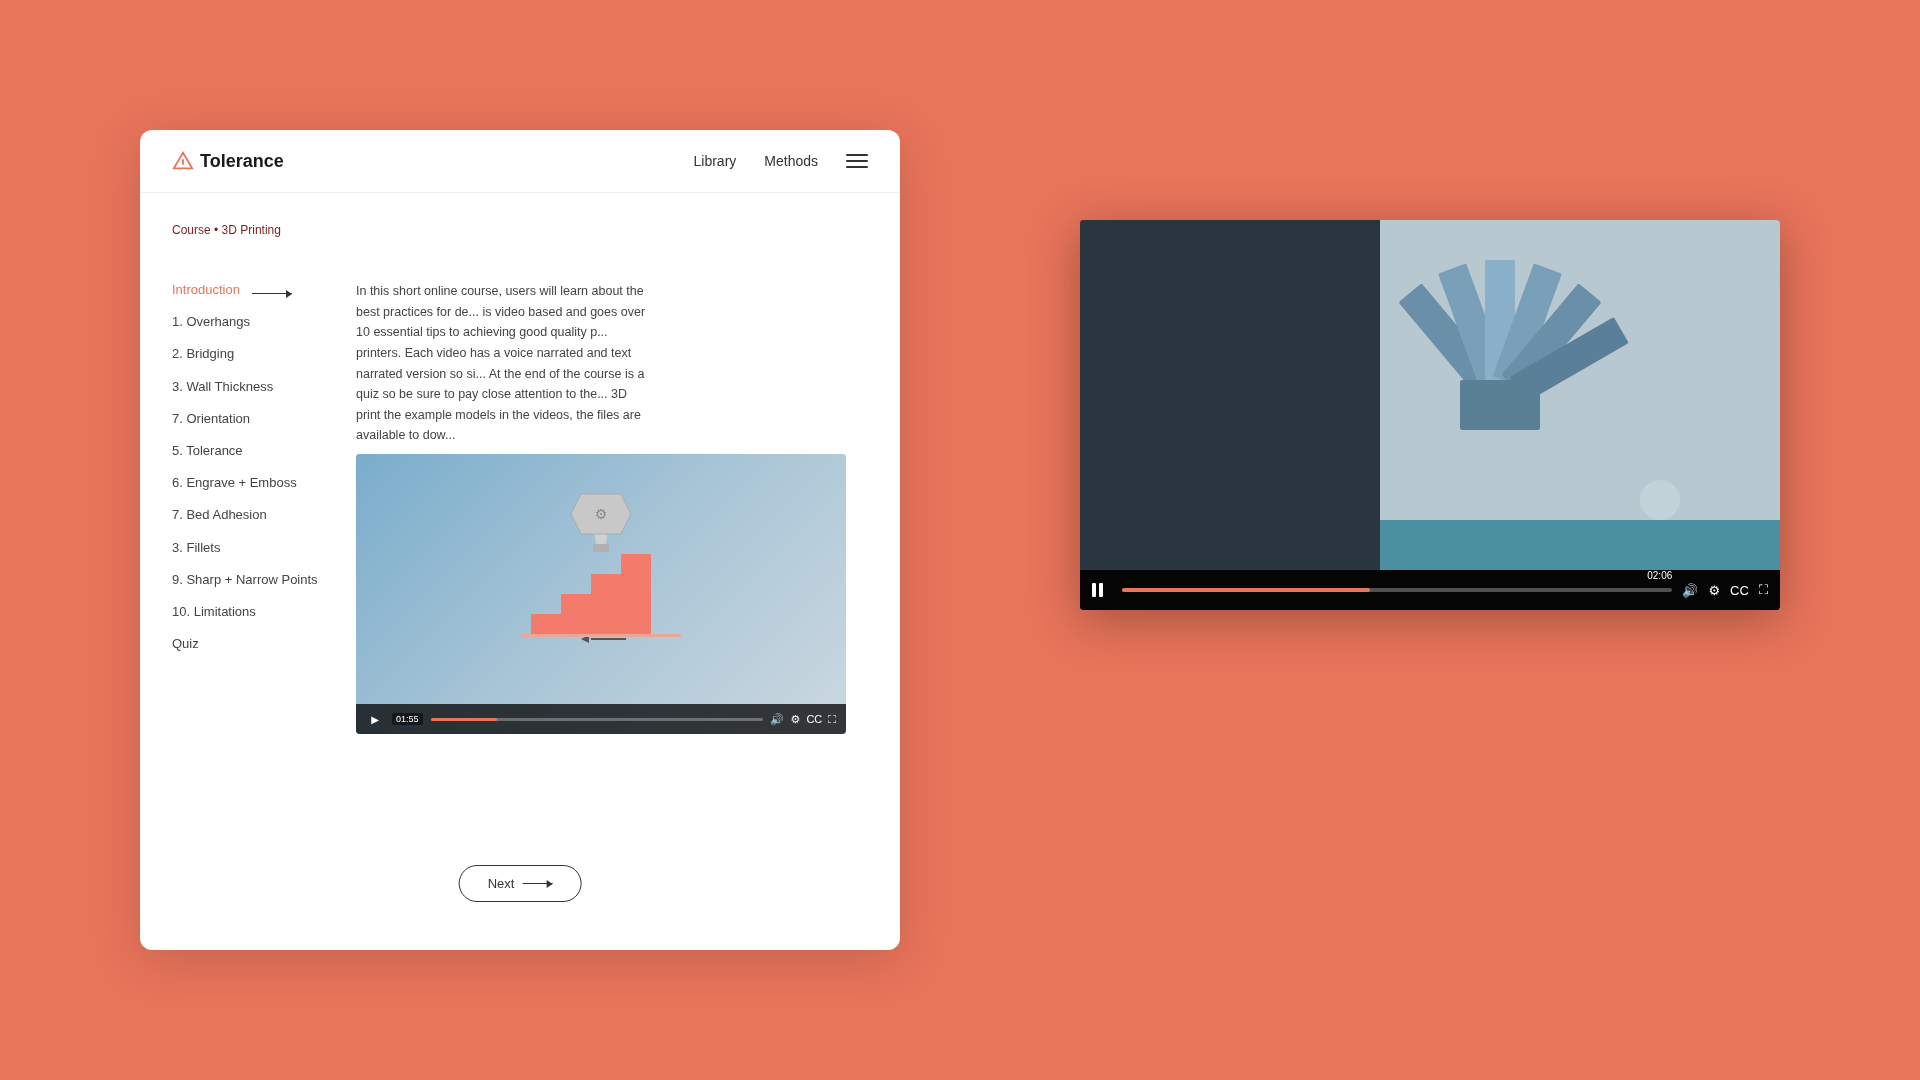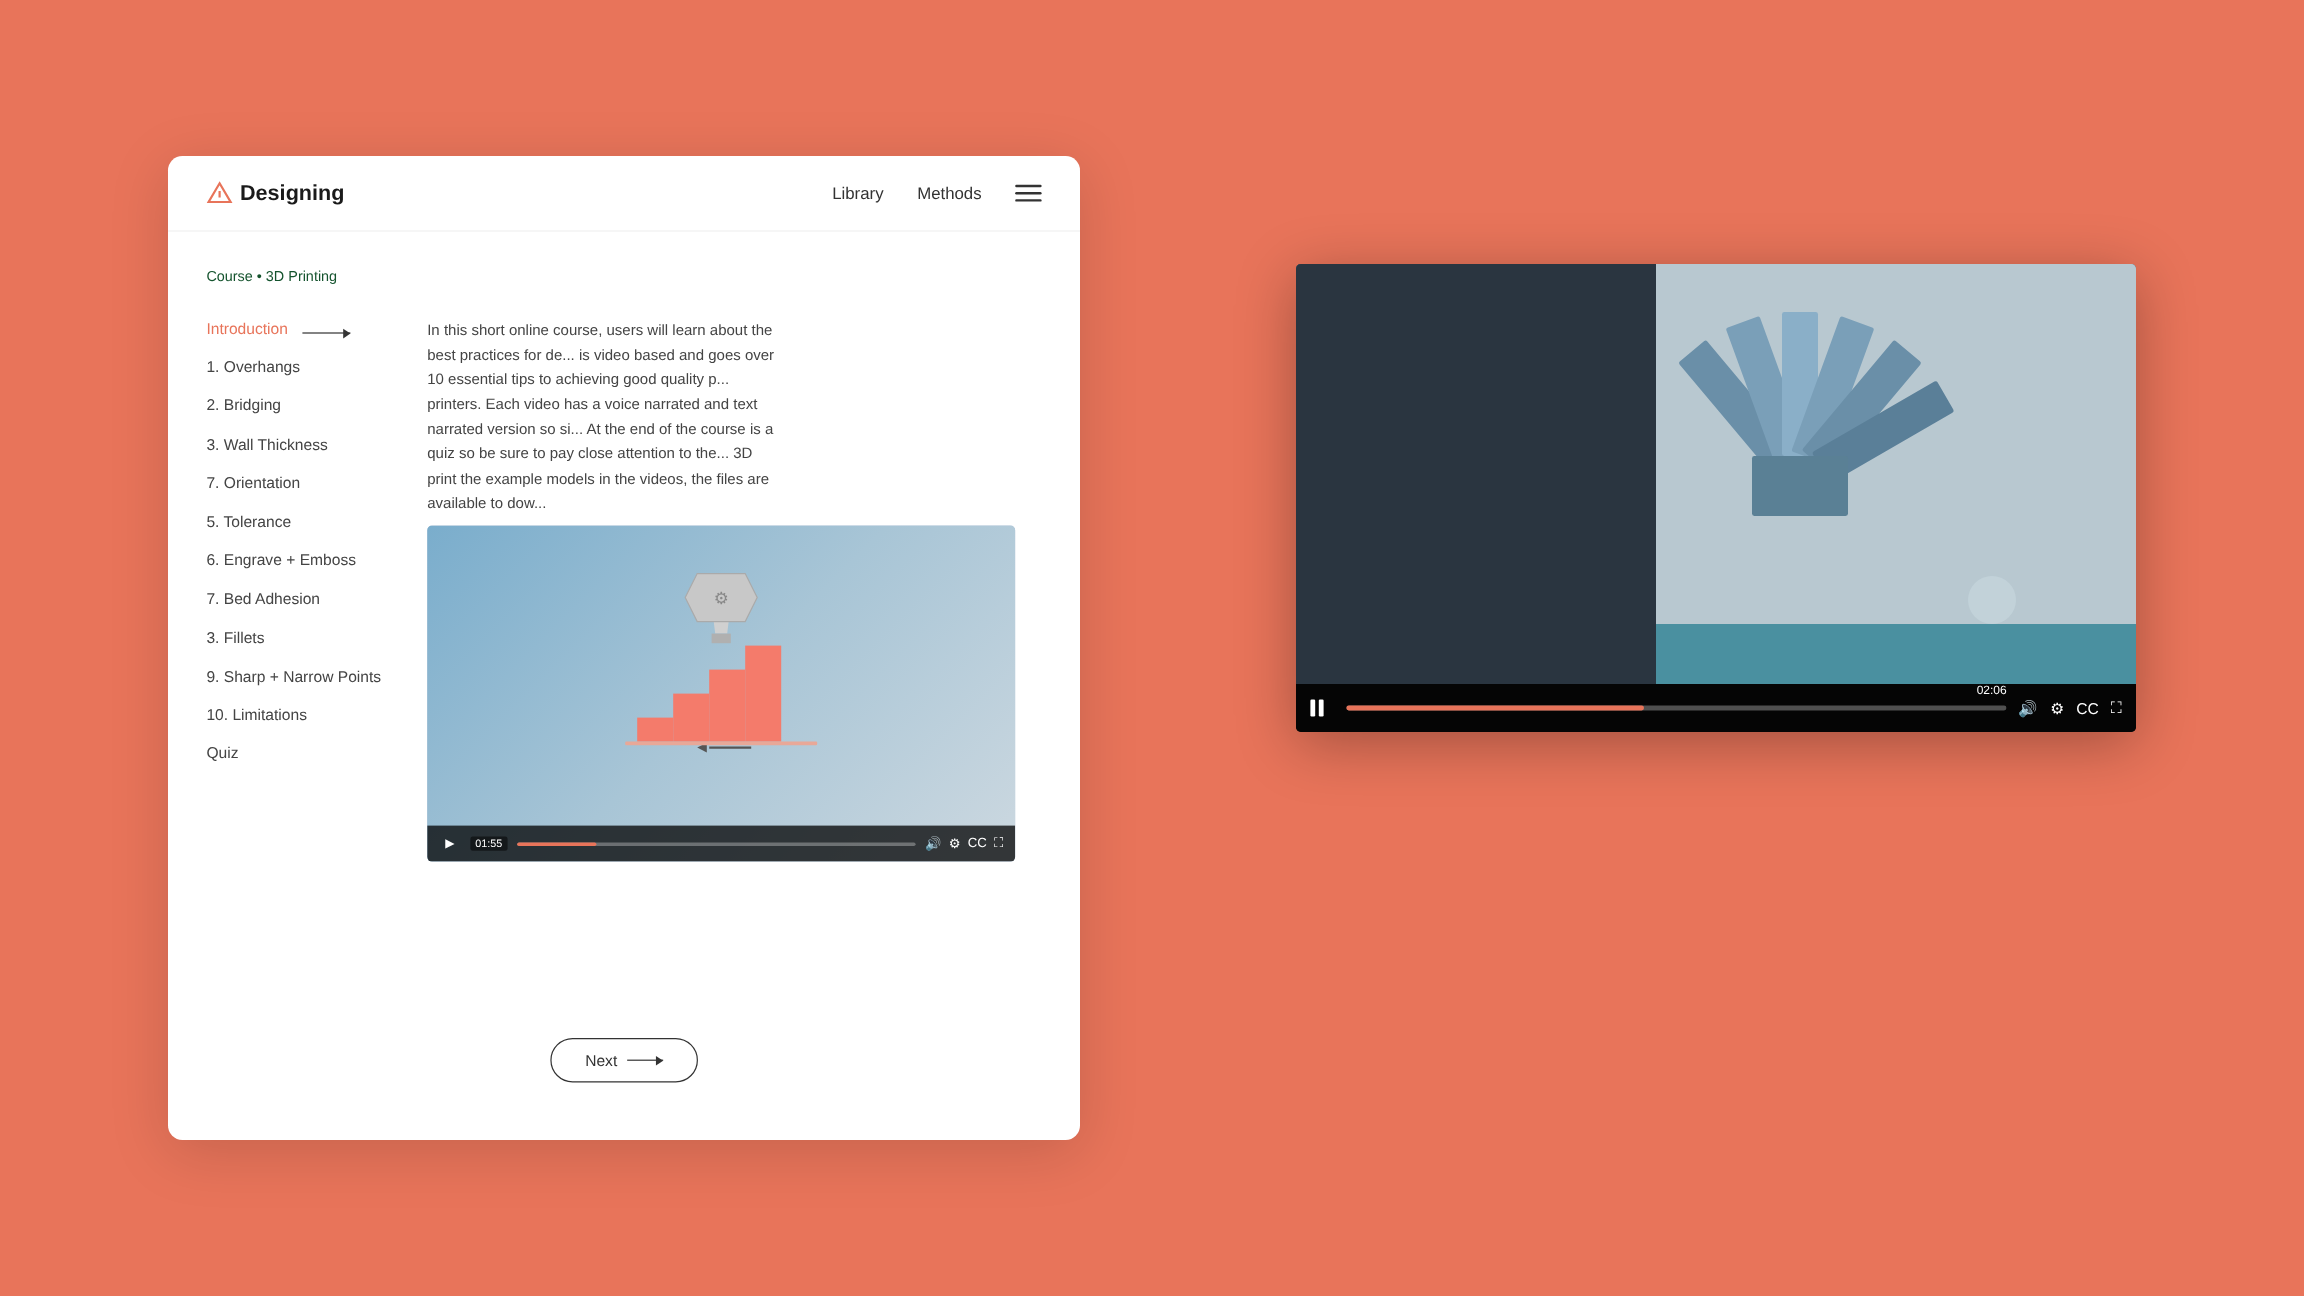--- a/index.html
+++ b/index.html
@@ -97,22 +97,22 @@
     }
 
     .course-title {
       font-size: 22px;
       font-weight: 700;
       color: #1a1a1a;
       margin-bottom: 4px;
     }
     .course-meta {
       font-size: 12px;
-      color: #14532d;
-      margin-bottom: 28px;
+      color: #7f1d1d;
+      margin-bottom: 44px;
     }
 
     .main-layout {
       display: flex;
       gap: 24px;
     }
 
     
     .sidebar {
       width: 160px;
@@ -350,21 +350,21 @@
 <div class="scene">
 
   <div class="main-card">
 
     <nav class="nav">
       <a class="logo">
         <svg class="logo-icon" viewBox="0 0 24 24" fill="none">
           <polygon points="12,3 22,20 2,20" fill="none" stroke="#E8745A" stroke-width="2"></polygon>
           <line x1="12" y1="10" x2="12" y2="16" stroke="#E8745A" stroke-width="2"></line>
         </svg>
-        <span>Designing</span>
+        <span>Tolerance</span>
       </a>
       <div class="nav-links">
         <a class="nav-link">Library</a>
         <a class="nav-link">Methods</a>
         <div class="hamburger">
           <span></span>
           <span></span>
           <span></span>
         </div>
       </div>

